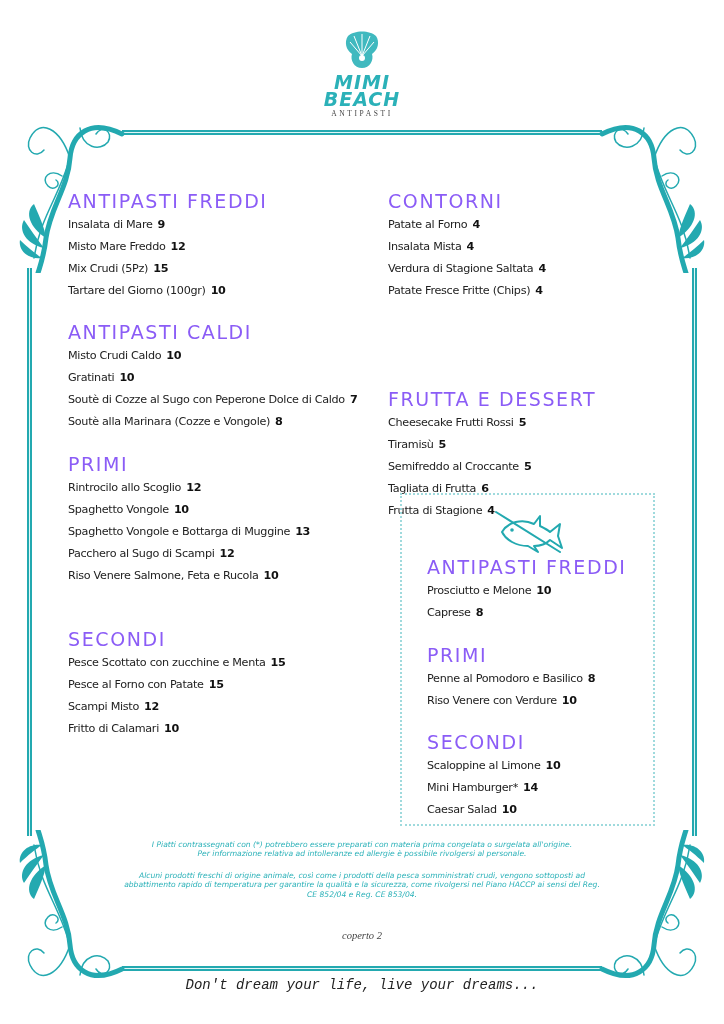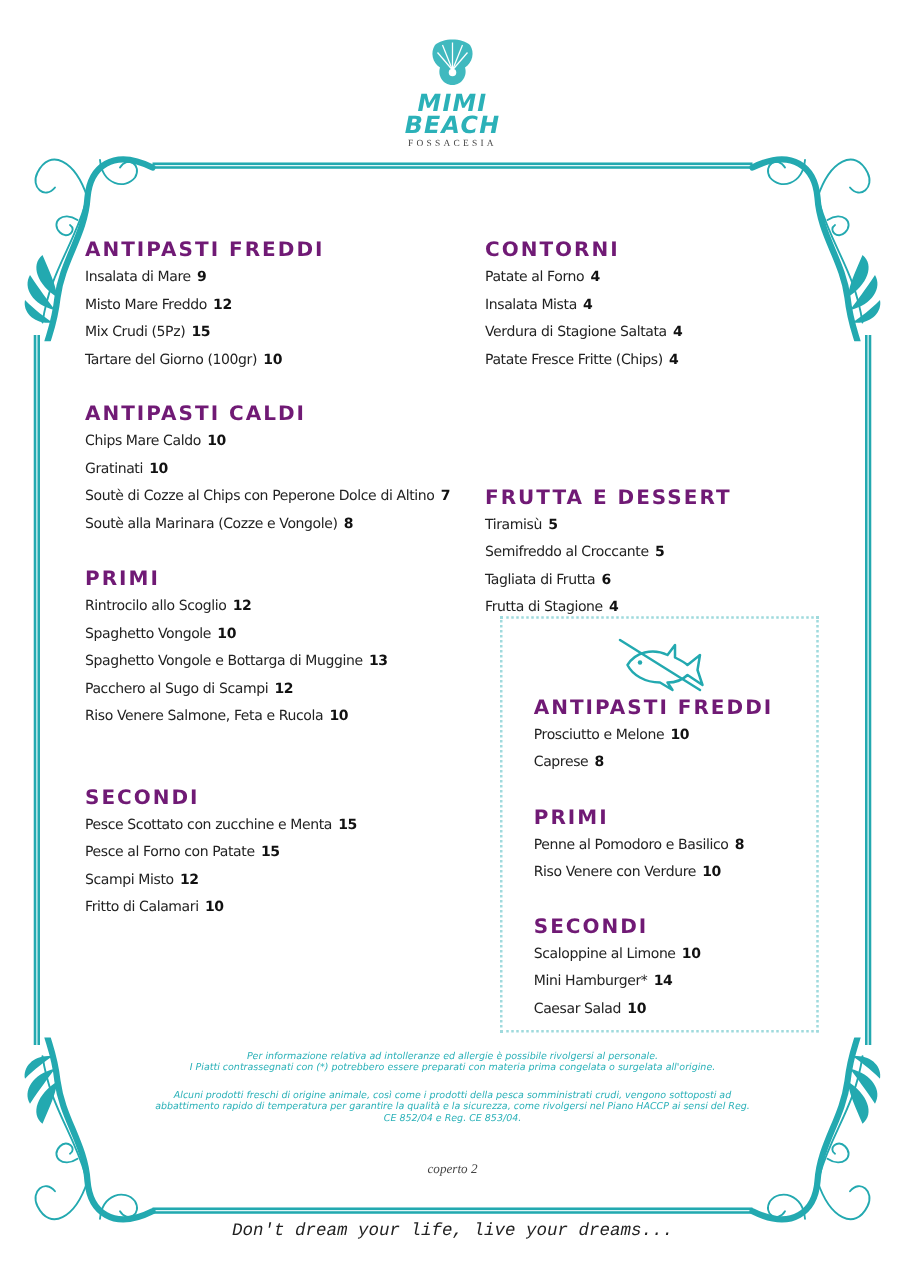--- a/index.html
+++ b/index.html
@@ -7,21 +7,21 @@
   .abs{position:absolute;}
   
   .hline{position:absolute;height:5px;border-top:2px solid #23a9b0;border-bottom:2px solid #23a9b0;background:#dff6f7;box-sizing:border-box;}
   .vline{position:absolute;width:5px;border-left:2px solid #23a9b0;border-right:2px solid #23a9b0;background:#dff6f7;box-sizing:border-box;}
   
   .logo{position:absolute;left:306px;top:28px;width:112px;height:100px;text-align:center;}
   .logo .name{font-family:"DejaVu Sans",sans-serif;font-weight:bold;color:#2bb1b8;font-size:19px;line-height:17px;letter-spacing:1px;font-style:italic;}
   .logo .sub{font-family:"Liberation Serif",serif;font-size:7.5px;letter-spacing:2.6px;color:#444;margin-top:1px;}
   
   .section{position:absolute;}
-  .section h2{margin:0 0 6px 0;font-size:16px;letter-spacing:1.6px;color:#701a75;font-weight:bold;font-family:"DejaVu Sans",sans-serif;}
+  .section h2{margin:0 0 6px 0;font-size:19px;letter-spacing:1.6px;color:#8b5cf6;font-weight:normal;font-family:"DejaVu Sans",sans-serif;}
   .item{font-size:11.2px;height:22px;line-height:14px;white-space:nowrap;color:#222;font-family:"DejaVu Sans",sans-serif;letter-spacing:-0.3px;}
   .item .price{font-weight:bold;margin-left:5px;color:#111;}
   
   .vegbox{position:absolute;left:400px;top:493px;width:255px;height:333px;border:2px dotted #9fdadd;box-sizing:border-box;}
   
   .note{position:absolute;left:60px;width:604px;text-align:center;font-style:italic;color:#2bb1b8;font-size:7.6px;line-height:9.4px;font-family:"DejaVu Sans",sans-serif;}
   .coperto{position:absolute;left:0;width:724px;top:930px;text-align:center;font-family:"Liberation Serif",serif;font-style:italic;font-size:10.5px;color:#444;}
   .motto{position:absolute;left:0;width:724px;top:977px;text-align:center;font-family:Liberation Mono, monospace;font-style:italic;font-size:14px;color:#222;}
 </style>
 </head>
@@ -98,36 +98,36 @@
       <line x1="20" y1="28" x2="20" y2="6"></line>
         <line x1="20" y1="28" x2="12" y2="8"></line>
         <line x1="20" y1="28" x2="28" y2="8"></line>
       <line x1="20" y1="28" x2="8" y2="14"></line>
         <line x1="20" y1="28" x2="32" y2="14"></line>
     </g>
     <circle cx="20" cy="30" r="3" fill="#fff"></circle>
   </svg>
   <div class="name">MIMI</div>
   <div class="name">BEACH</div>
-  <div class="sub">FOSSACESIA</div>
+  <div class="sub">ANTIPASTI</div>
 </div>
 
 <div class="section" style="left:68px;top:190px;">
   <h2>ANTIPASTI FREDDI</h2>
   <div class="item"><span>Insalata di Mare</span><span class="price">9</span></div>
   <div class="item"><span>Misto Mare Freddo</span><span class="price">12</span></div>
   <div class="item"><span>Mix Crudi (5Pz)</span><span class="price">15</span></div>
   <div class="item"><span>Tartare del Giorno (100gr)</span><span class="price">10</span></div>
 </div>
 
 <div class="section" style="left:68px;top:321px;">
   <h2>ANTIPASTI CALDI</h2>
-  <div class="item"><span>Chips Mare Caldo</span><span class="price">10</span></div>
+  <div class="item"><span>Misto Crudi Caldo</span><span class="price">10</span></div>
   <div class="item"><span>Gratinati</span><span class="price">10</span></div>
-  <div class="item"><span>Soutè di Cozze al Chips con Peperone Dolce di Altino</span><span class="price">7</span></div>
+  <div class="item"><span>Soutè di Cozze al Sugo con Peperone Dolce di Caldo</span><span class="price">7</span></div>
   <div class="item"><span>Soutè alla Marinara (Cozze e Vongole)</span><span class="price">8</span></div>
 </div>
 
 <div class="section" style="left:68px;top:453px;">
   <h2>PRIMI</h2>
   <div class="item"><span>Rintrocilo allo Scoglio</span><span class="price">12</span></div>
   <div class="item"><span>Spaghetto Vongole</span><span class="price">10</span></div>
   <div class="item"><span>Spaghetto Vongole e Bottarga di Muggine</span><span class="price">13</span></div>
   <div class="item"><span>Pacchero al Sugo di Scampi</span><span class="price">12</span></div>
   <div class="item"><span>Riso Venere Salmone, Feta e Rucola</span><span class="price">10</span></div>
@@ -144,20 +144,21 @@
 <div class="section" style="left:388px;top:190px;">
   <h2>CONTORNI</h2>
   <div class="item"><span>Patate al Forno</span><span class="price">4</span></div>
   <div class="item"><span>Insalata Mista</span><span class="price">4</span></div>
   <div class="item"><span>Verdura di Stagione Saltata</span><span class="price">4</span></div>
   <div class="item"><span>Patate Fresce Fritte (Chips)</span><span class="price">4</span></div>
 </div>
 
 <div class="section" style="left:388px;top:343px;margin-top:45px;">
   <h2>FRUTTA E DESSERT</h2>
+  <div class="item"><span>Cheesecake Frutti Rossi</span><span class="price">5</span></div>
   <div class="item"><span>Tiramisù</span><span class="price">5</span></div>
   <div class="item"><span>Semifreddo al Croccante</span><span class="price">5</span></div>
   <div class="item"><span>Tagliata di Frutta</span><span class="price">6</span></div>
   <div class="item"><span>Frutta di Stagione</span><span class="price">4</span></div>
 </div>
 
 <div class="vegbox"></div>
 <svg class="abs" style="left:494px;top:508px" width="70" height="46" viewBox="0 0 70 46">
   <g fill="none" stroke="#23a9b0" stroke-width="2" stroke-linejoin="round" stroke-linecap="round">
     <path d="M8 24 C14 14 28 10 40 16 L46 8 L46 18 C50 20 54 22 56 24 L66 16 L64 28 L68 40 L56 32 C52 36 46 38 40 38 L44 44 L34 38 C22 38 12 32 8 24Z"></path>
@@ -179,22 +180,22 @@
 </div>
 
 <div class="section" style="left:427px;top:731px;">
   <h2>SECONDI</h2>
   <div class="item"><span>Scaloppine al Limone</span><span class="price">10</span></div>
   <div class="item"><span>Mini Hamburger*</span><span class="price">14</span></div>
   <div class="item"><span>Caesar Salad</span><span class="price">10</span></div>
 </div>
 
 <div class="note" style="top:840px;">
+  <div>I Piatti contrassegnati con (*) potrebbero essere preparati con materia prima congelata o surgelata all'origine.</div>
   <div>Per informazione relativa ad intolleranze ed allergie è possibile rivolgersi al personale.</div>
-  <div>I Piatti contrassegnati con (*) potrebbero essere preparati con materia prima congelata o surgelata all'origine.</div>
 </div>
 <div class="note" style="top:871px;">
   <div>Alcuni prodotti freschi di origine animale, così come i prodotti della pesca somministrati crudi, vengono sottoposti ad</div>
   <div>abbattimento rapido di temperatura per garantire la qualità e la sicurezza, come rivolgersi nel Piano HACCP ai sensi del Reg.</div>
   <div>CE 852/04 e Reg. CE 853/04.</div>
 </div>
 <div class="coperto">coperto 2</div>
 <div class="motto">Don't dream your life, live your dreams...</div>
 
 </body></html>

